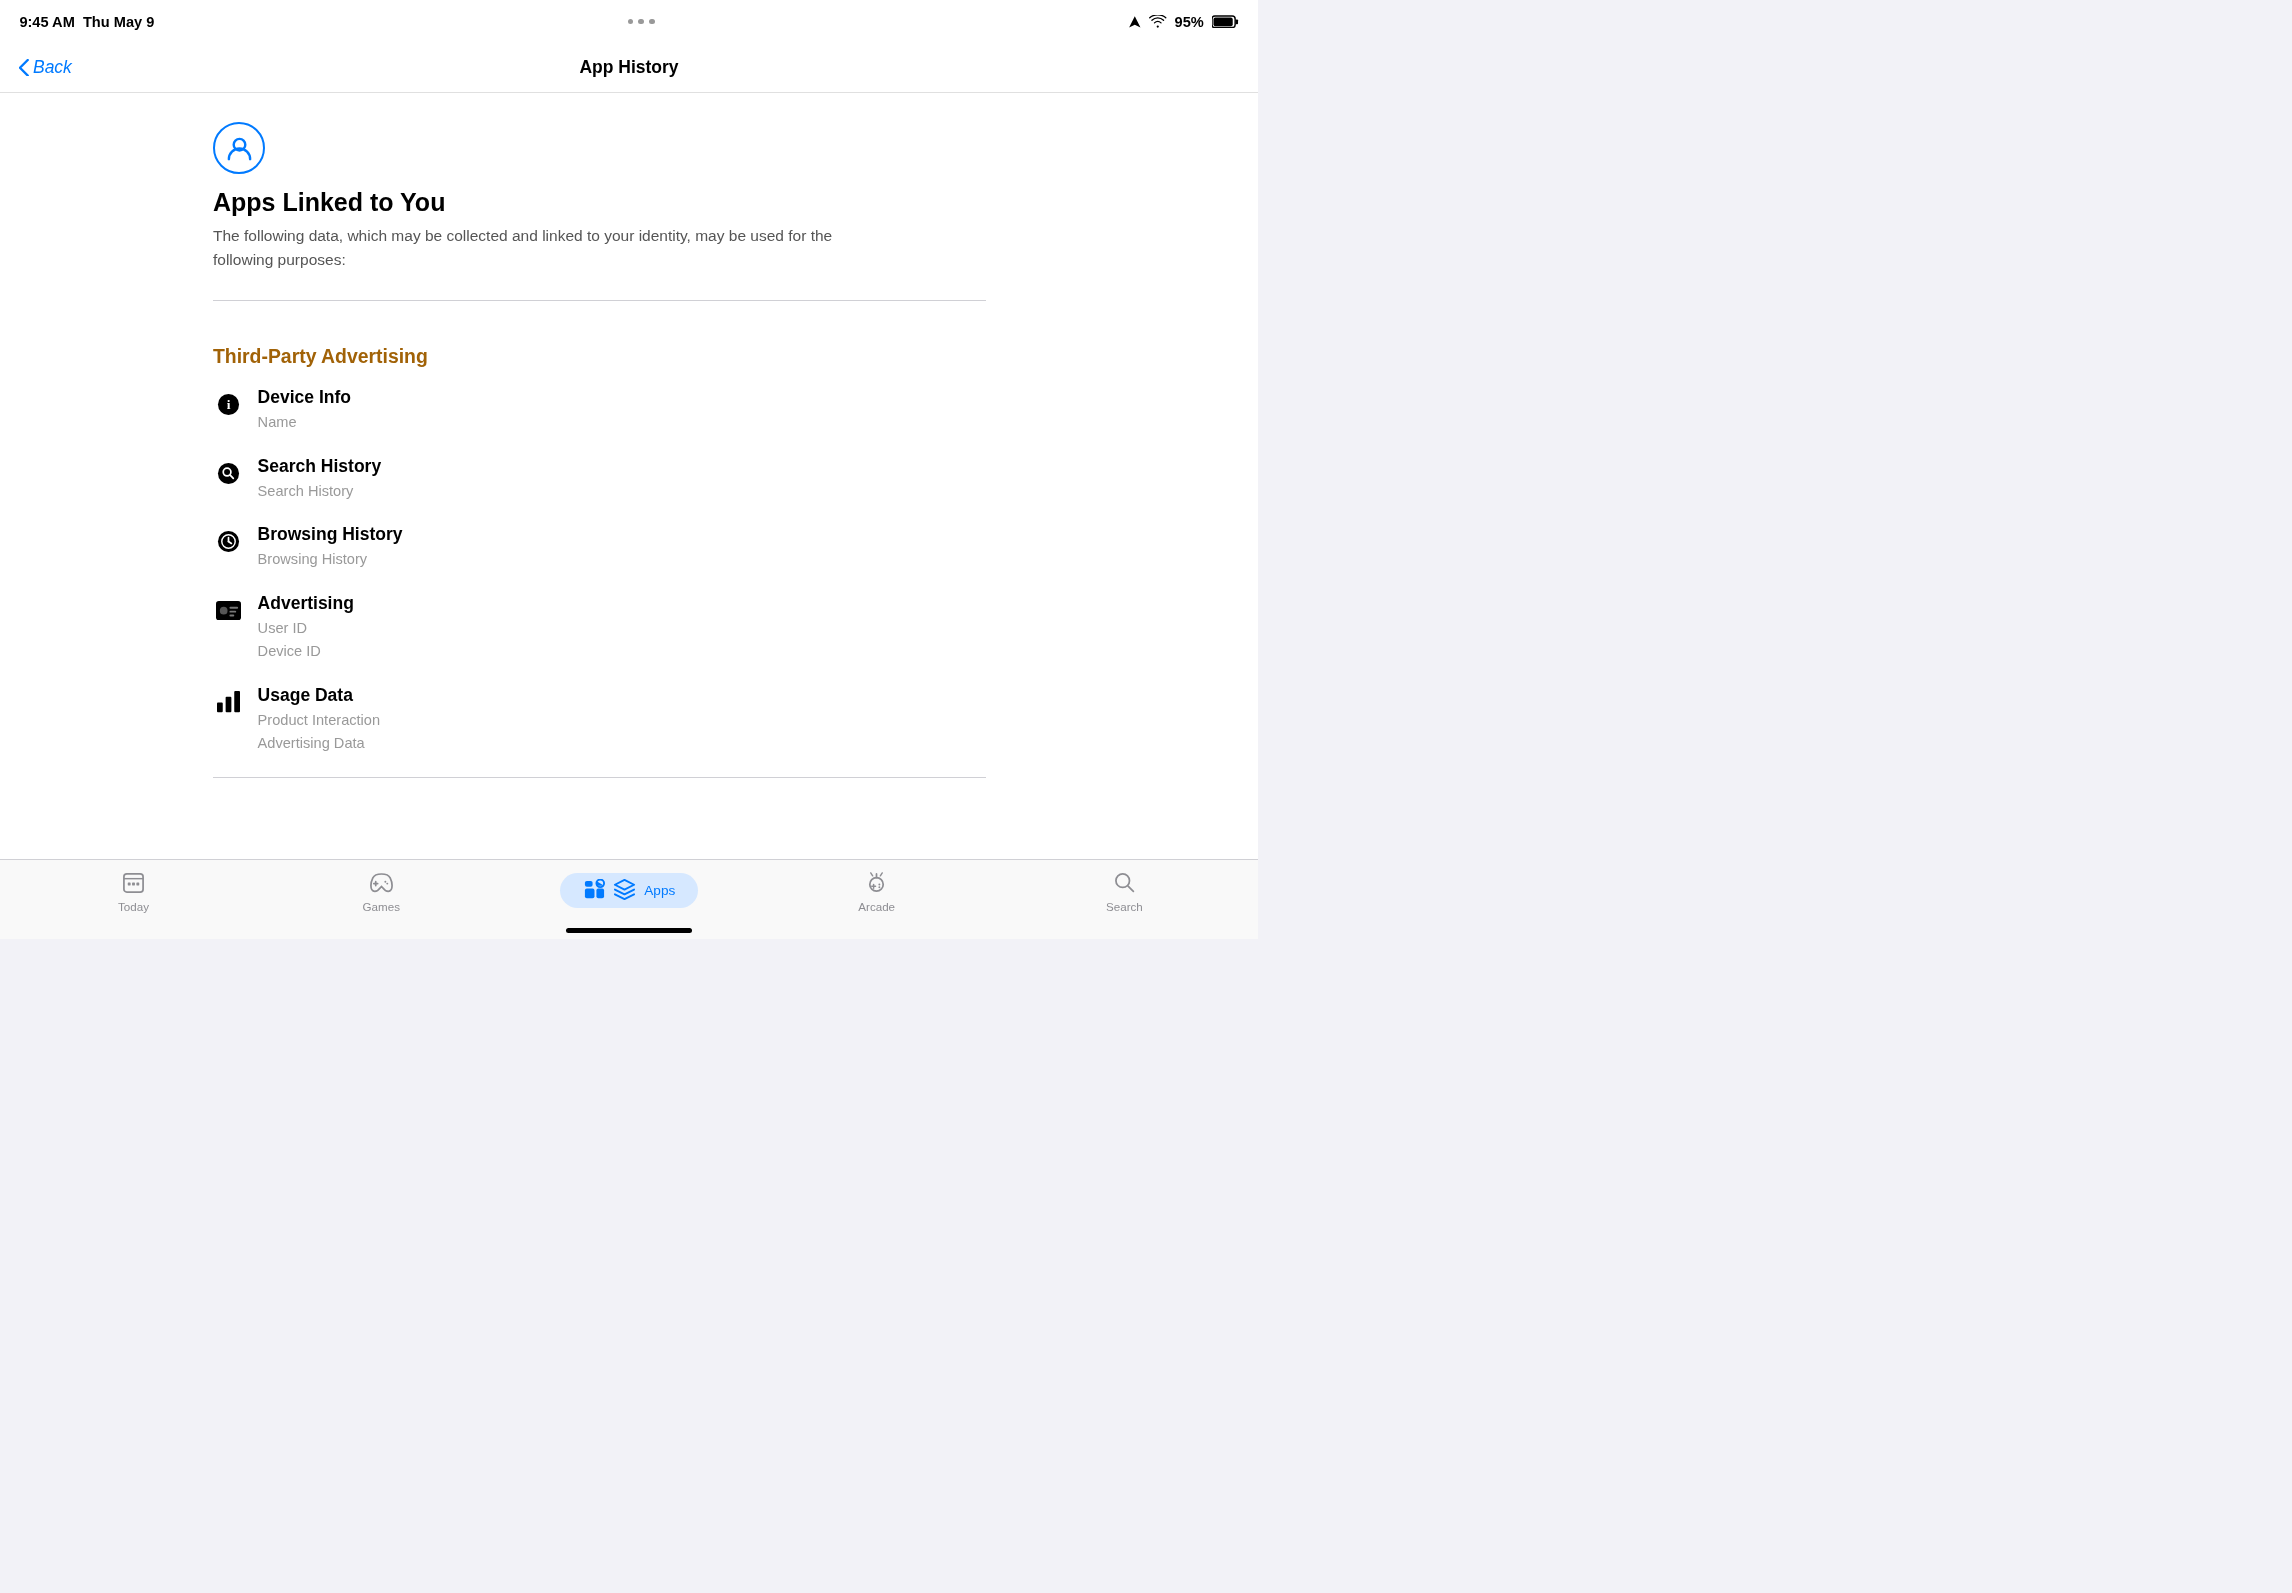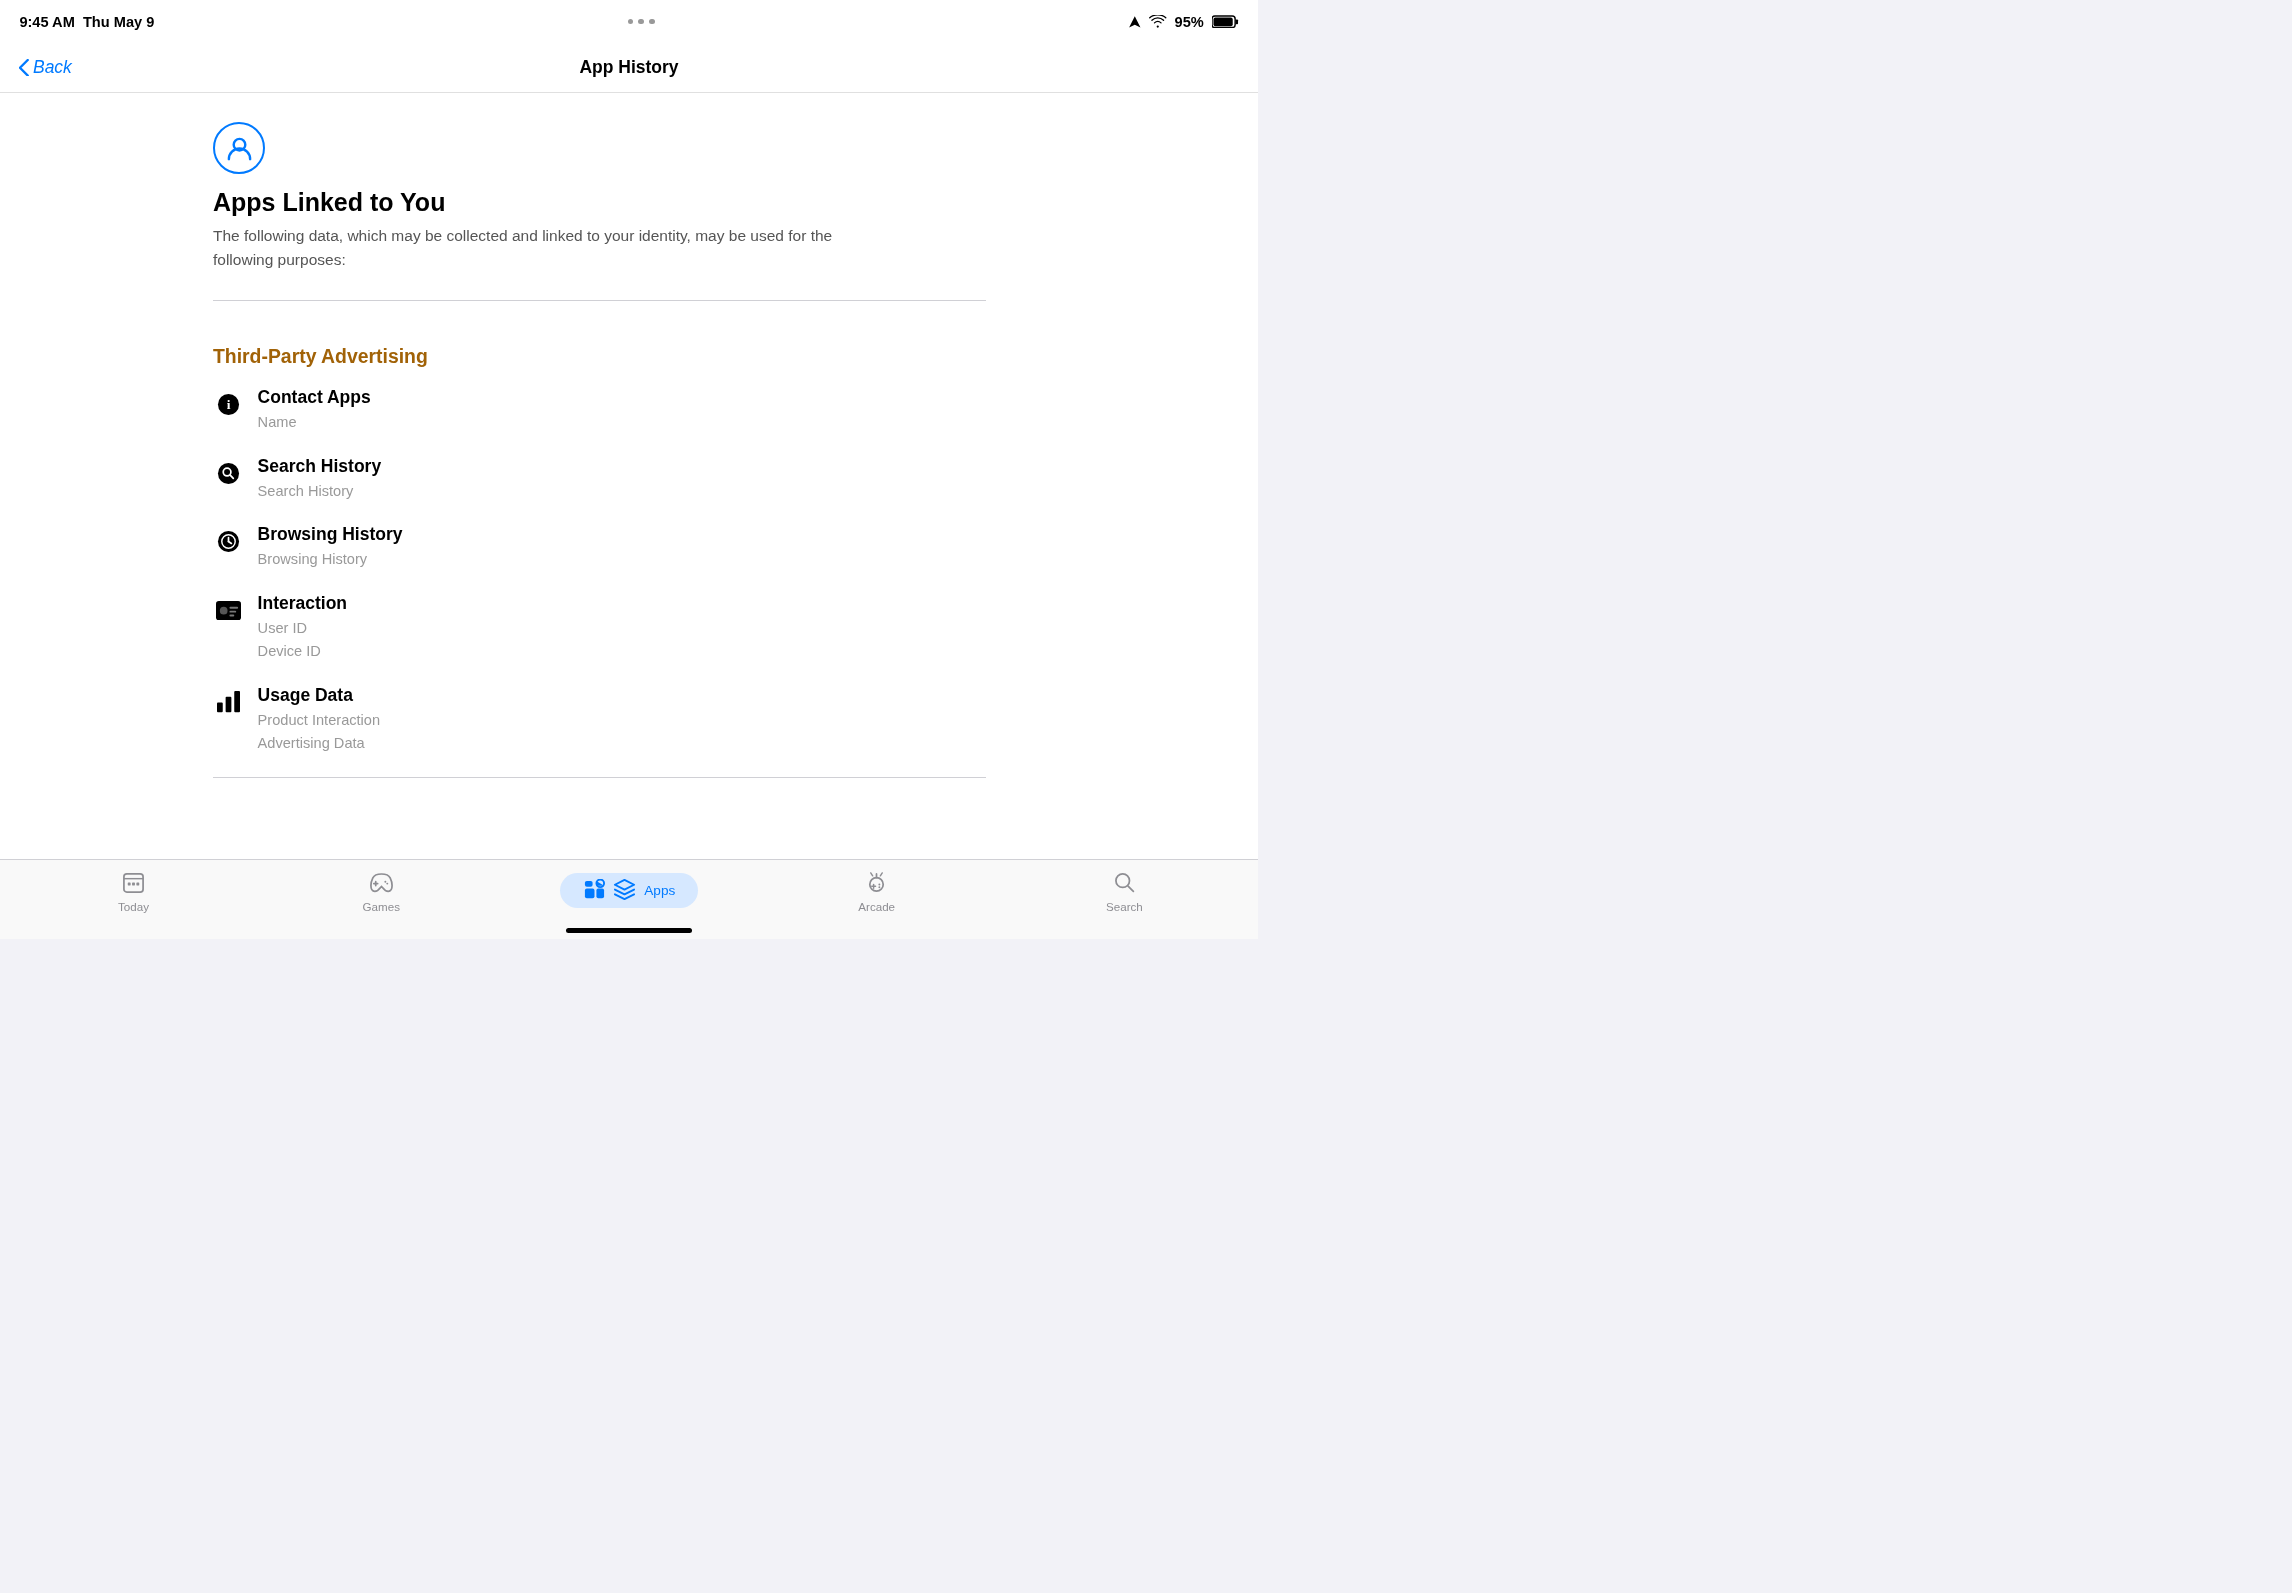--- a/index.html
+++ b/index.html
@@ -278,21 +278,21 @@
 
 
   <div class="data-item">
     <div class="data-icon">
       <svg width="23" height="23" viewBox="0 0 24 24">
         <circle cx="12" cy="12" r="11" fill="black"></circle>
         <text x="12" y="17" text-anchor="middle" fill="white" font-size="14" font-weight="bold" font-family="serif">i</text>
       </svg>
     </div>
     <div class="data-info">
-      <div class="data-label">Contact Apps</div>
+      <div class="data-label">Device Info</div>
       <div class="data-sublabel">Name</div>
     </div>
   </div>
 
   <div class="data-item">
     <div class="data-icon">
       <svg width="23" height="23" viewBox="0 0 24 24">
         <circle cx="12" cy="12" r="11" fill="black"></circle>
         <circle cx="10.5" cy="10.5" r="4" stroke="white" stroke-width="1.8" fill="none"></circle>
         <line x1="14" y1="14" x2="17" y2="17" stroke="white" stroke-width="1.8" stroke-linecap="round"></line>
@@ -323,21 +323,21 @@
     <div class="data-icon">
       <svg width="25" height="19.4" viewBox="0 0 26 20">
         <rect x="0" y="0" width="26" height="20" rx="3" fill="black"></rect>
         <circle cx="8" cy="10" r="4" fill="#555"></circle>
         <rect x="14" y="6" width="9" height="2" rx="1" fill="#777"></rect>
         <rect x="14" y="10" width="7" height="2" rx="1" fill="#777"></rect>
         <rect x="14" y="14" width="5" height="2" rx="1" fill="#777"></rect>
       </svg>
     </div>
     <div class="data-info">
-      <div class="data-label">Interaction</div>
+      <div class="data-label">Advertising</div>
       <div class="data-sublabel">User ID</div>
       <div class="data-sublabel">Device ID</div>
     </div>
   </div>
 
   <div class="data-item">
     <div class="data-icon">
       <svg width="23" height="21.3" viewBox="0 0 24 22">
         <rect x="0" y="12" width="6" height="10" rx="1" fill="black"></rect>
         <rect x="9" y="6" width="6" height="16" rx="1" fill="black"></rect>

